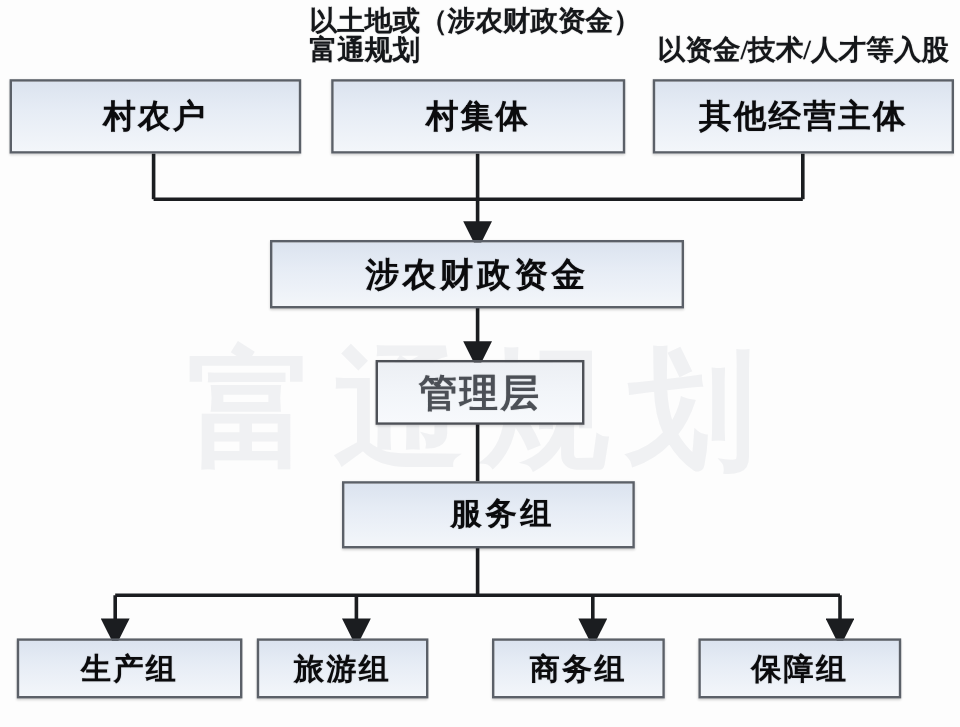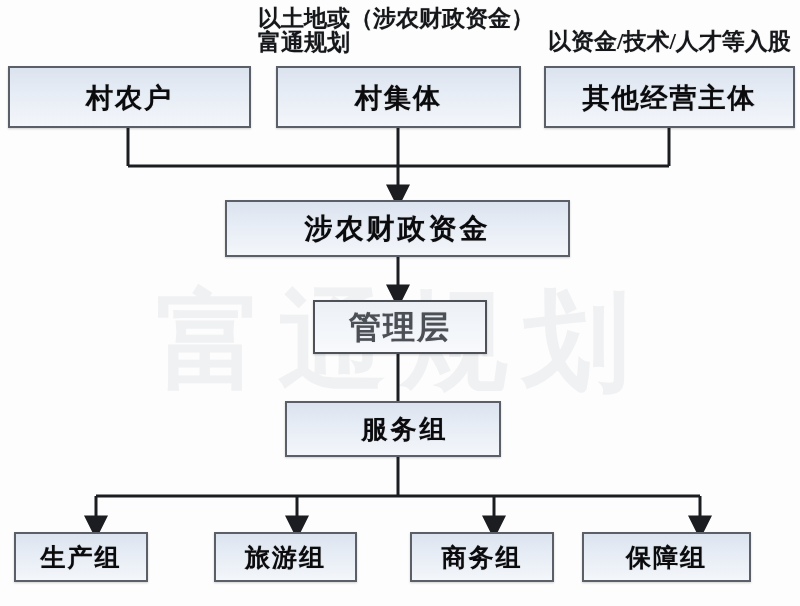--- a/index.html
+++ b/index.html
@@ -163,25 +163,25 @@
   </div>
 
   <div class="node" id="node-coop" style="left:225px; top:200px; width:345px; height:57px;">
     <span class="label">涉农财政资金</span>
   </div>
 
   <div class="node" id="node-mgmt" style="left:313px; top:300px; width:174px; height:54px;">
     <span class="label">管理层</span>
   </div>
 
-  <div class="node" id="node-service" style="left:285px; top:401px; width:216px; height:56px;padding-left:24px;">
+  <div class="node" id="node-service" style="left:285px; top:401px; width:244px; height:56px;padding-left:24px;">
     <span class="label">服务组</span>
   </div>
 
-  <div class="node tier4" id="node-production" style="left:14px; top:532px; width:134px;">
+  <div class="node tier4" id="node-production" style="left:14px; top:532px; width:188px;">
     <span class="label">生产组</span>
   </div>
 
   <div class="node tier4" id="node-tourism" style="left:214px; top:532px; width:143px;">
     <span class="label">旅游组</span>
   </div>
 
   <div class="node tier4" id="node-business" style="left:410px; top:532px; width:144px;">
     <span class="label">商务组</span>
   </div>

